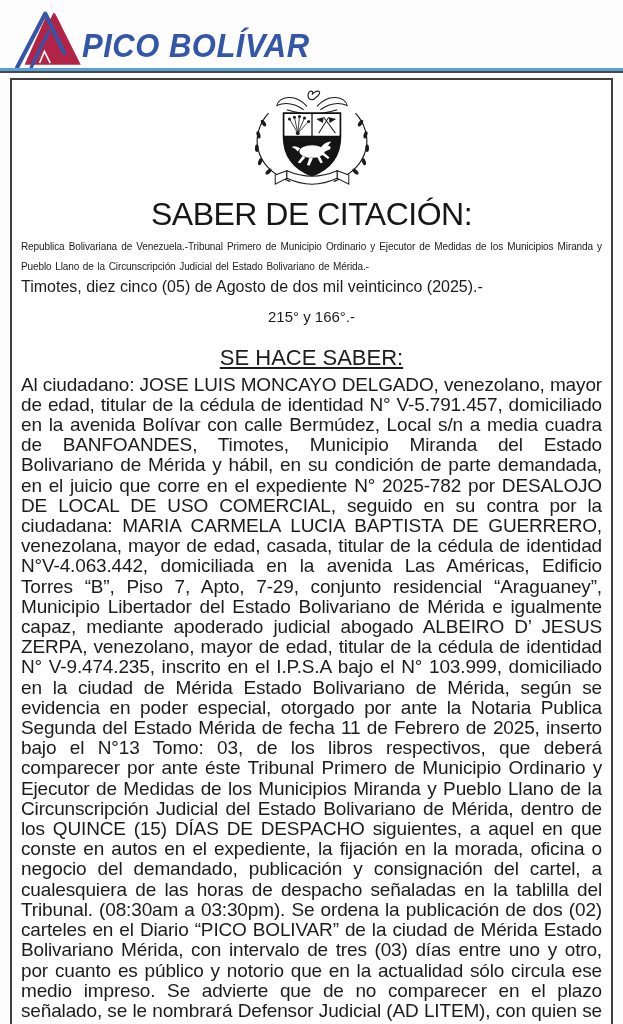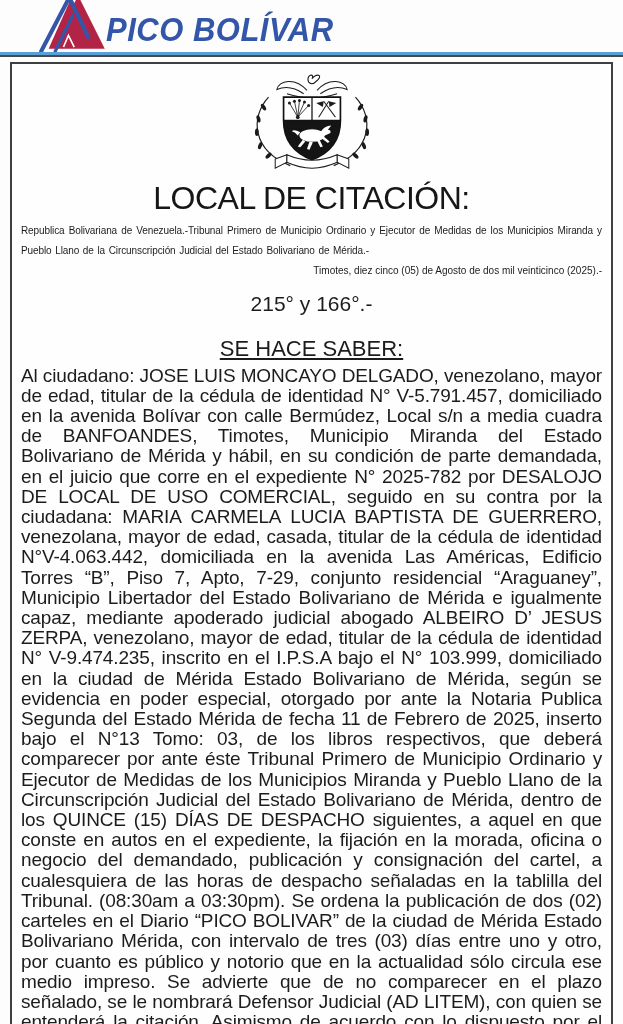--- a/index.html
+++ b/index.html
@@ -8,24 +8,23 @@
     width: 623px;
     font-family: "Liberation Sans", "DejaVu Sans", sans-serif;
     color: #1c1c1c;
     -webkit-font-smoothing: antialiased;
   }
   .page { width: 623px; min-height: 1024px; background: #fdfdfd; }
 
   
   .masthead {
     padding: 12px 0 0 14px;
-    height: 52px;
+    height: 68px;
     display: flex;
     align-items: flex-end;
-    margin-left: 24px;
   }
   .logo-wrap { display: flex; align-items: flex-end; }
   .logo-mountain { display: block; }
   .logo-text {
     font-family: "Liberation Sans", sans-serif;
     font-weight: 700;
     font-style: italic;
     font-size: 31px;
     letter-spacing: 0.5px;
     color: #3356a8;
@@ -60,28 +59,28 @@
   }
 
   .para-justified {
     font-size: 10px;
     line-height: 20.2px;
     text-align: justify;
     letter-spacing: -0.1px;
     word-spacing: 1px;
   }
   .dateline {
-    font-size: 10px;
+    font-size: 16px;
     line-height: 20.2px;
-    text-align: right;
+    text-align: left;
   }
 
   .articles-line {
     text-align: center;
-    font-size: 21px;
+    font-size: 15px;
     margin-top: 10px;
   }
   .subheading-line {
     text-align: center;
     font-size: 22px;
     text-decoration: underline;
     margin: 20px 0 4px 0;
   }
 
   .body-para {
@@ -199,21 +198,21 @@
 
           <g fill="#ffffff" stroke="#1b1b1b" stroke-width="1.2">
             <path d="M44,104 l14,-5 v9 l-14,7 z"></path>
             <path d="M132,104 l-14,-5 v9 l14,7 z"></path>
             <path d="M58,99 Q88,112 118,99 l0,9 Q88,122 58,108 Z"></path>
           </g>
         </svg>
       </span>
     </div>
 
-    <div class="notice-title">LOCAL DE CITACIÓN:</div>
+    <div class="notice-title">SABER DE CITACIÓN:</div>
 
     <div class="para-justified">Republica Bolivariana de Venezuela.-Tribunal Primero de Municipio Ordinario y Ejecutor de Medidas de los Municipios Miranda y Pueblo Llano de la Circunscripción Judicial del Estado Bolivariano de Mérida.-</div>
 
     <div class="dateline">Timotes, diez cinco (05) de Agosto de dos mil veinticinco (2025).-</div>
 
     <div class="articles-line">215° y 166°.-</div>
 
     <div class="subheading-line">SE HACE SABER:</div>
 
     <div class="body-para">Al ciudadano: JOSE LUIS MONCAYO DELGADO, venezolano, mayor de edad, titular de la cédula de identidad N° V-5.791.457, domiciliado en la avenida Bolívar con calle Bermúdez, Local s/n a media cuadra de BANFOANDES, Timotes, Municipio Miranda del Estado Bolivariano de Mérida y hábil, en su condición de parte demandada, en el juicio que corre en el expediente N° 2025-782 por DESALOJO DE LOCAL DE USO COMERCIAL, seguido en su contra por la ciudadana: MARIA CARMELA LUCIA BAPTISTA DE GUERRERO, venezolana, mayor de edad, casada, titular de la cédula de identidad N°V-4.063.442, domiciliada en la avenida Las Américas, Edificio Torres “B”, Piso 7, Apto, 7-29, conjunto residencial “Araguaney”, Municipio Libertador del Estado Bolivariano de Mérida e igualmente capaz, mediante apoderado judicial abogado ALBEIRO D’ JESUS ZERPA, venezolano, mayor de edad, titular de la cédula de identidad N° V-9.474.235, inscrito en el I.P.S.A bajo el N° 103.999, domiciliado en la ciudad de Mérida Estado Bolivariano de Mérida, según se evidencia en poder especial, otorgado por ante la Notaria Publica Segunda del Estado Mérida de fecha 11 de Febrero de 2025, inserto bajo el N°13 Tomo: 03, de los libros respectivos, que deberá comparecer por ante éste Tribunal Primero de Municipio Ordinario y Ejecutor de Medidas de los Municipios Miranda y Pueblo Llano de la Circunscripción Judicial del Estado Bolivariano de Mérida, dentro de los QUINCE (15) DÍAS DE DESPACHO siguientes, a aquel en que conste en autos en el expediente, la fijación en la morada, oficina o negocio del demandado, publicación y consignación del cartel, a cualesquiera de las horas de despacho señaladas en la tablilla del Tribunal. (08:30am a 03:30pm). Se ordena la publicación de dos (02) carteles en el Diario “PICO BOLIVAR” de la ciudad de Mérida Estado Bolivariano Mérida, con intervalo de tres (03) días entre uno y otro, por cuanto es público y notorio que en la actualidad sólo circula ese medio impreso. Se advierte que de no comparecer en el plazo señalado, se le nombrará Defensor Judicial (AD LITEM), con quien se entenderá la citación. Asimismo de acuerdo con lo dispuesto por el extinto Consejo de la Judicatura en oficio N° 108-18, de fecha 06/09/90, se informa a las partes que el Cartel ordenado a librar en este procedimiento deberá ser publicado con tamaño de letra no inferior a siete puntos y en tipo de letra helvético y bajo apercibimiento de que si no lo fuera, el Tribunal no lo dará por legalmente publicado.-</div>

